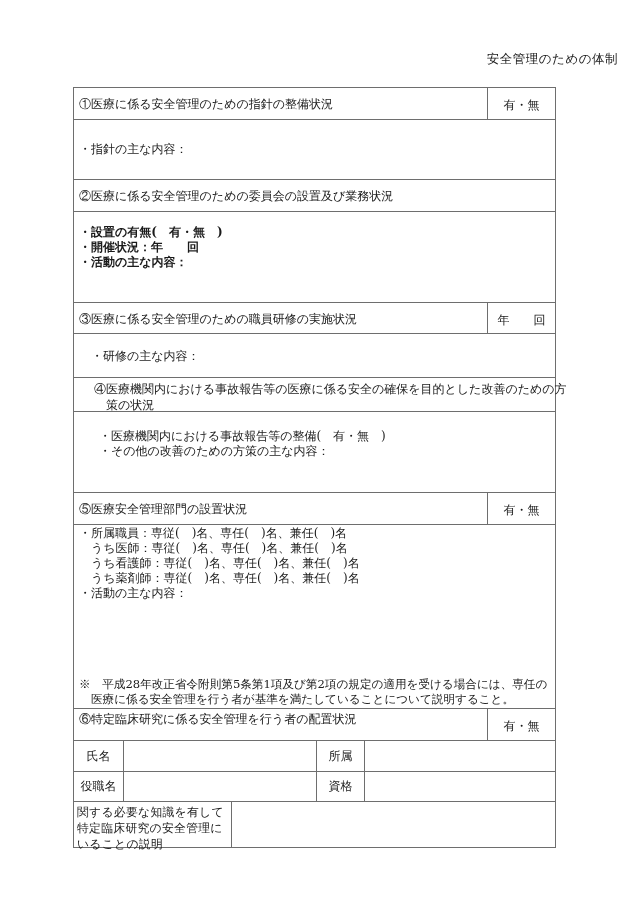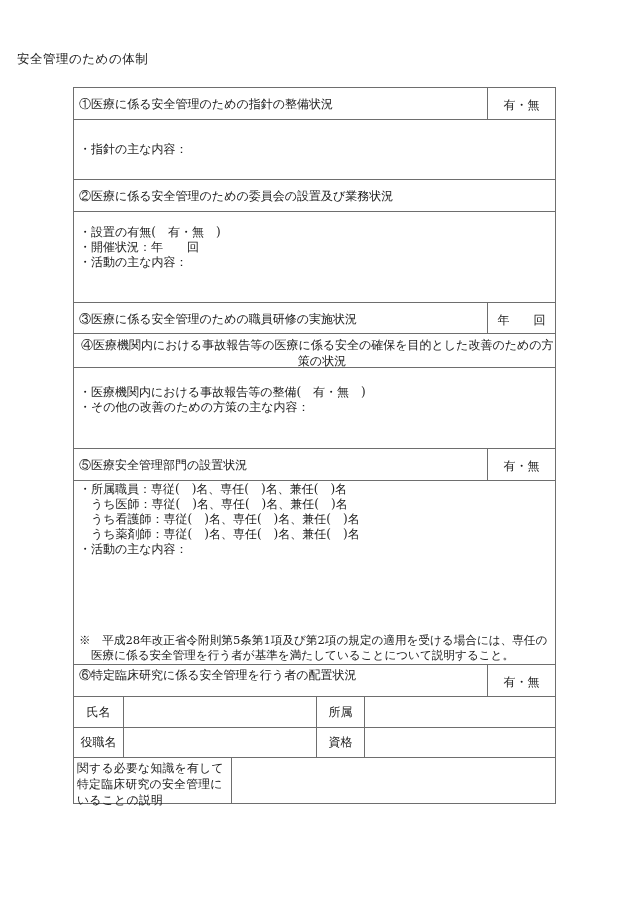--- a/index.html
+++ b/index.html
@@ -1,27 +1,27 @@
 <!DOCTYPE html>
 <html><head>
 <meta charset="utf-8">
 <style>
   html, body { margin:0; padding:0; background:#ffffff; }
   body { width:630px; height:916px; position:relative; overflow:hidden;
          font-family: "DejaVu Serif", "Liberation Serif", serif; color:#1a1a1a; }
-  .title { position:absolute; top:51px; left:17px; width:614px; text-align:left; font-size:12.5px; letter-spacing:0.5px; }
+  .title { position:absolute; top:51px; left:4px; width:614px; text-align:right; font-size:12.5px; letter-spacing:0.5px; }
   .tbl { position:absolute; left:73px; top:87px; width:483px; border:1px solid #6e6e6e; box-sizing:border-box; }
   .row { position:relative; border-top:1px solid #6e6e6e; box-sizing:border-box; }
   .row.first { border-top:none; }
   .hdr-text { position:absolute; left:5px; top:8px; font-size:12px; white-space:nowrap; }
   .side { position:absolute; right:0; top:0; bottom:0; width:67px; border-left:1px solid #6e6e6e; font-size:12px; text-align:center; }
   .side span { position:absolute; left:0; right:0; top:9px; }
   .content { position:absolute; left:5px; font-size:12px; line-height:15px; white-space:nowrap; }
   .indent { padding-left:12px; }
-  .two-line { position:absolute; left:7px; top:3px; font-size:12px; line-height:16px; width:470px;text-align:center; }
+  .two-line { position:absolute; left:20px; top:3px; font-size:12px; line-height:16px; width:470px; }
   .two-line .l2 { padding-left:12px; }
   .note { position:absolute; left:5px; bottom:1px; font-size:11.6px; line-height:15px; white-space:nowrap; }
   .note .l2 { padding-left:12px; }
   .grid-row { position:relative; border-top:1px solid #6e6e6e; box-sizing:border-box; }
   .gcell { position:absolute; top:0; bottom:0; box-sizing:border-box; font-size:12px; }
   .gcell.bl { border-left:1px solid #6e6e6e; }
   .center-label { display:flex; align-items:center; justify-content:center; }
   .explain { position:absolute; left:3px; top:2px; font-size:11.8px; line-height:16px; letter-spacing:0.3px; }
 </style>
 </head>
@@ -39,45 +39,48 @@
   </div>
 
   <div class="row" style="height:60px;">
     <div class="content" style="top:22px;">・指針の主な内容：</div>
   </div>
 
   <div class="row" style="height:32px;">
     <span class="hdr-text">②医療に係る安全管理のための委員会の設置及び業務状況</span>
   </div>
 
-  <div class="row" style="height:91px;">
+  <div class="row" style="height:91px;font-weight:bold;">
     <div class="content" style="top:13px;">
       <div>・設置の有無(　有・無　)</div>
       <div>・開催状況：年　　回</div>
       <div>・活動の主な内容：</div>
     </div>
   </div>
 
   <div class="row" style="height:31px;">
     <span class="hdr-text">③医療に係る安全管理のための職員研修の実施状況</span>
     <div class="side">
         <span style="word-spacing:0;">年　　回</span>
       </div>
   </div>
 
+  <div class="row" style="height:44px;">
+    <div class="content" style="top:15px; left:17px;">・研修の主な内容：</div>
+  </div>
 
   <div class="row" style="height:34px;">
     <div class="two-line">
       <div style="white-space:nowrap;">④医療機関内における事故報告等の医療に係る安全の確保を目的とした改善のための方</div>
       <div class="l2">策の状況</div>
     </div>
   </div>
 
   <div class="row" style="height:81px;">
-    <div class="content" style="top:17px;">
+    <div class="content" style="top:17px;margin-left:20px;">
       <div>・医療機関内における事故報告等の整備(　有・無　)</div>
       <div>・その他の改善のための方策の主な内容：</div>
     </div>
   </div>
 
   <div class="row" style="height:32px;">
     <span class="hdr-text">⑤医療安全管理部門の設置状況</span>
     <div class="side">
         <span>有・無</span>
       </div>

